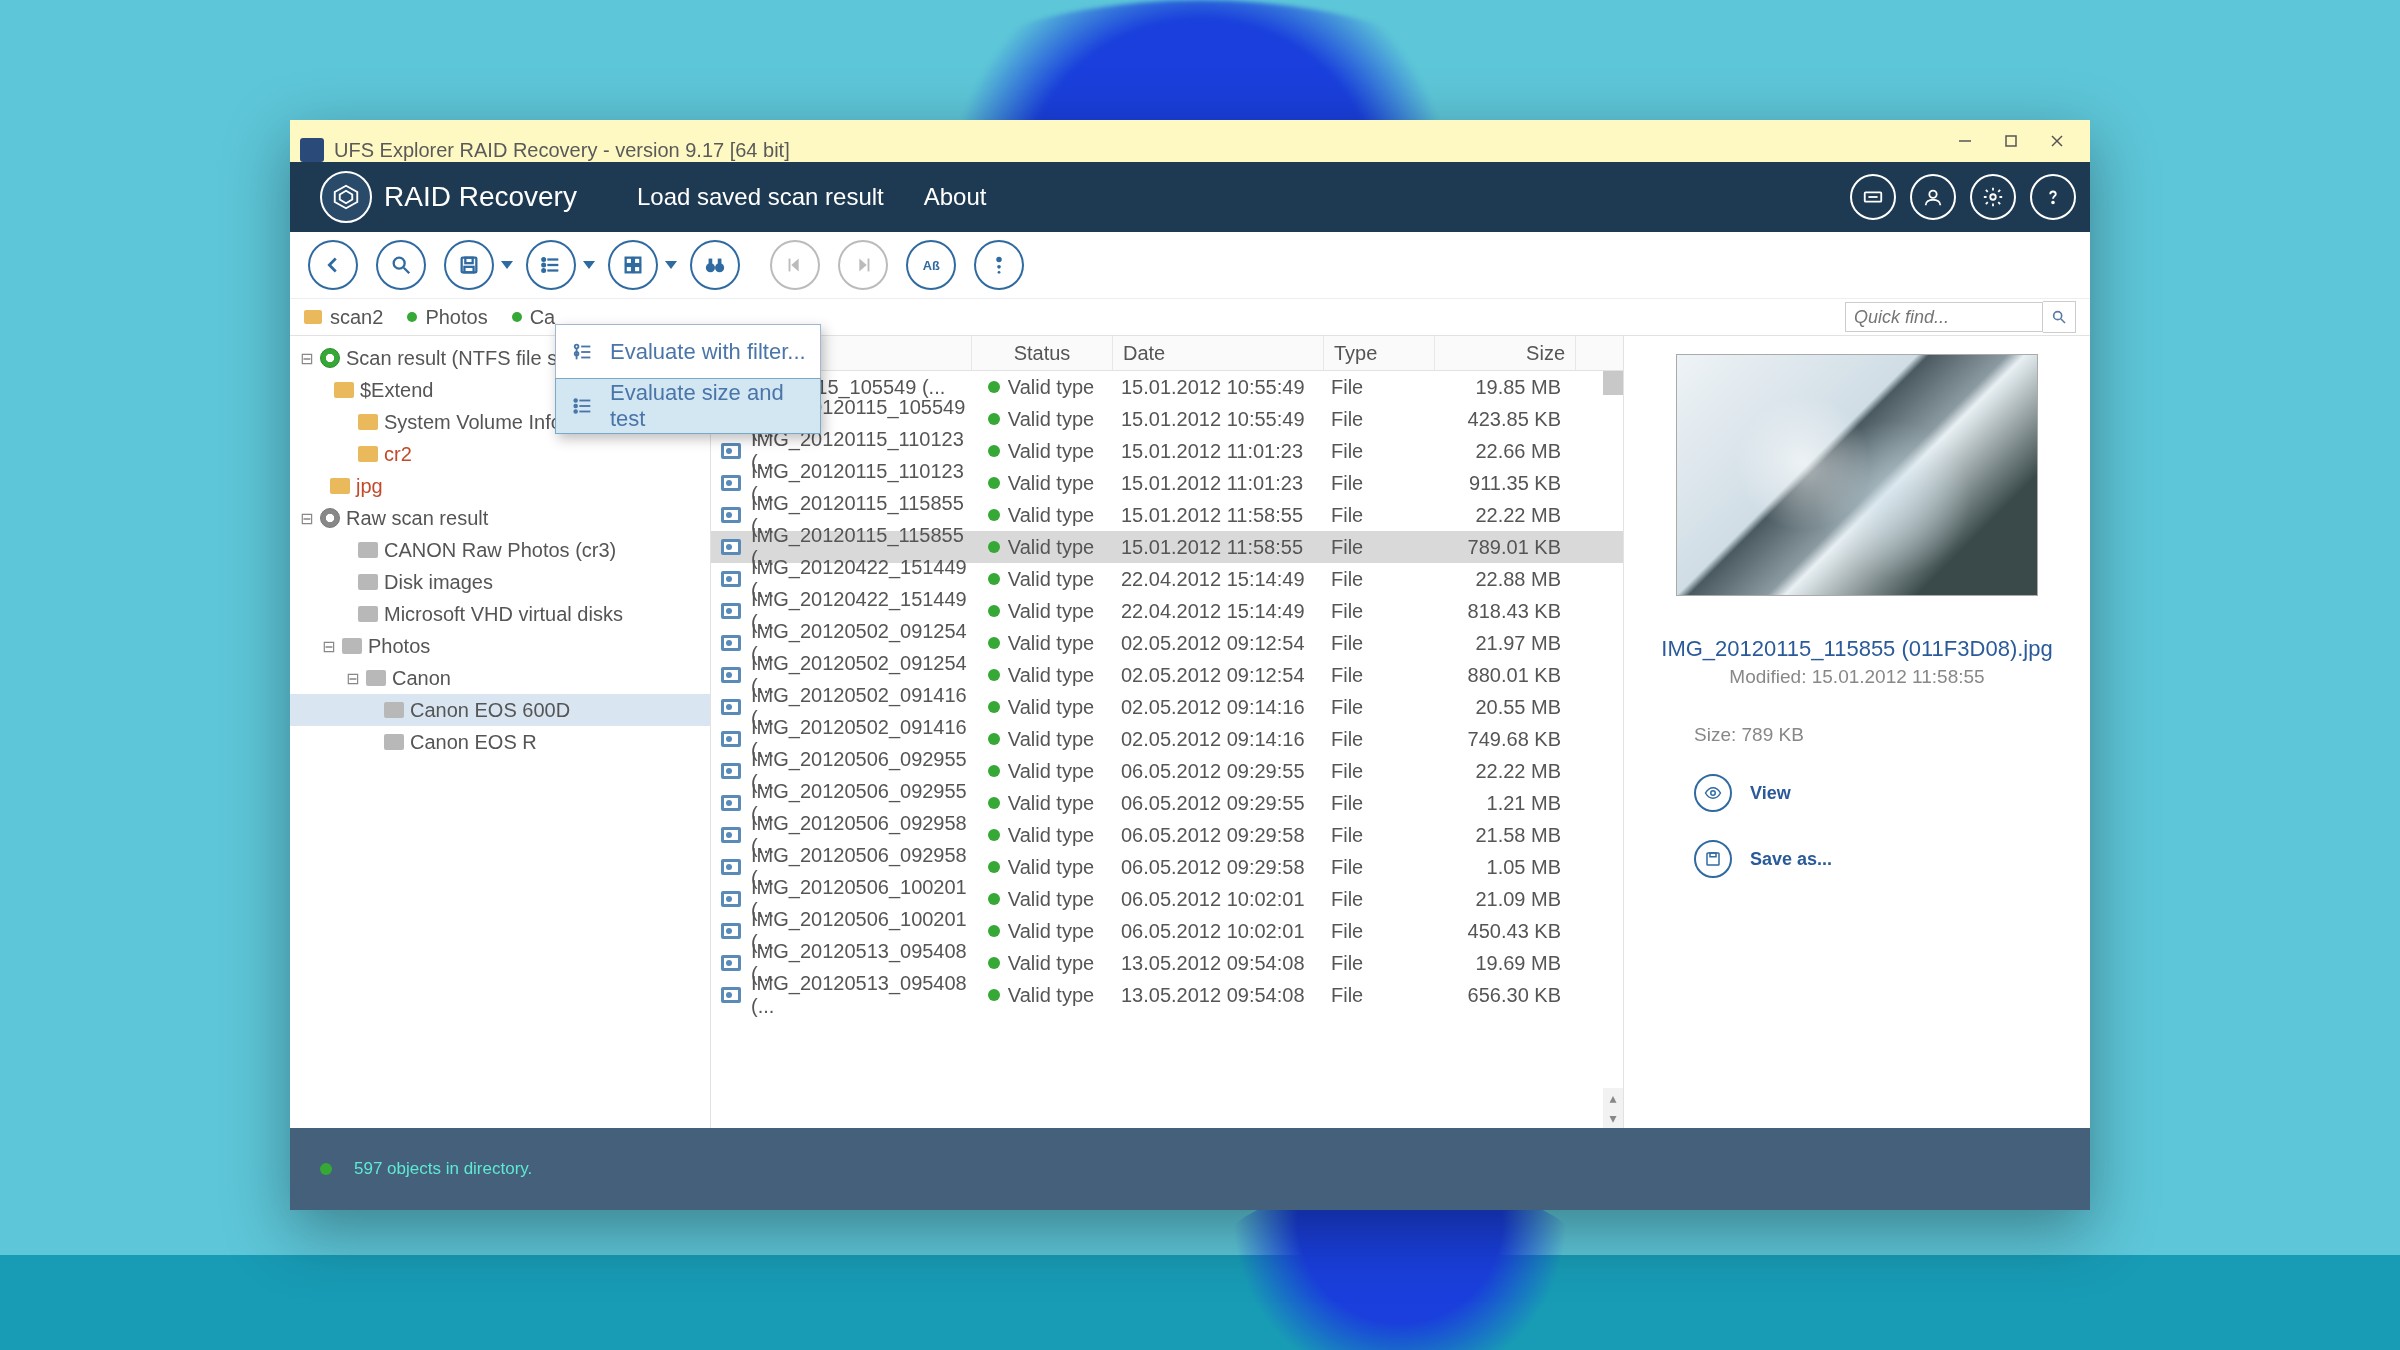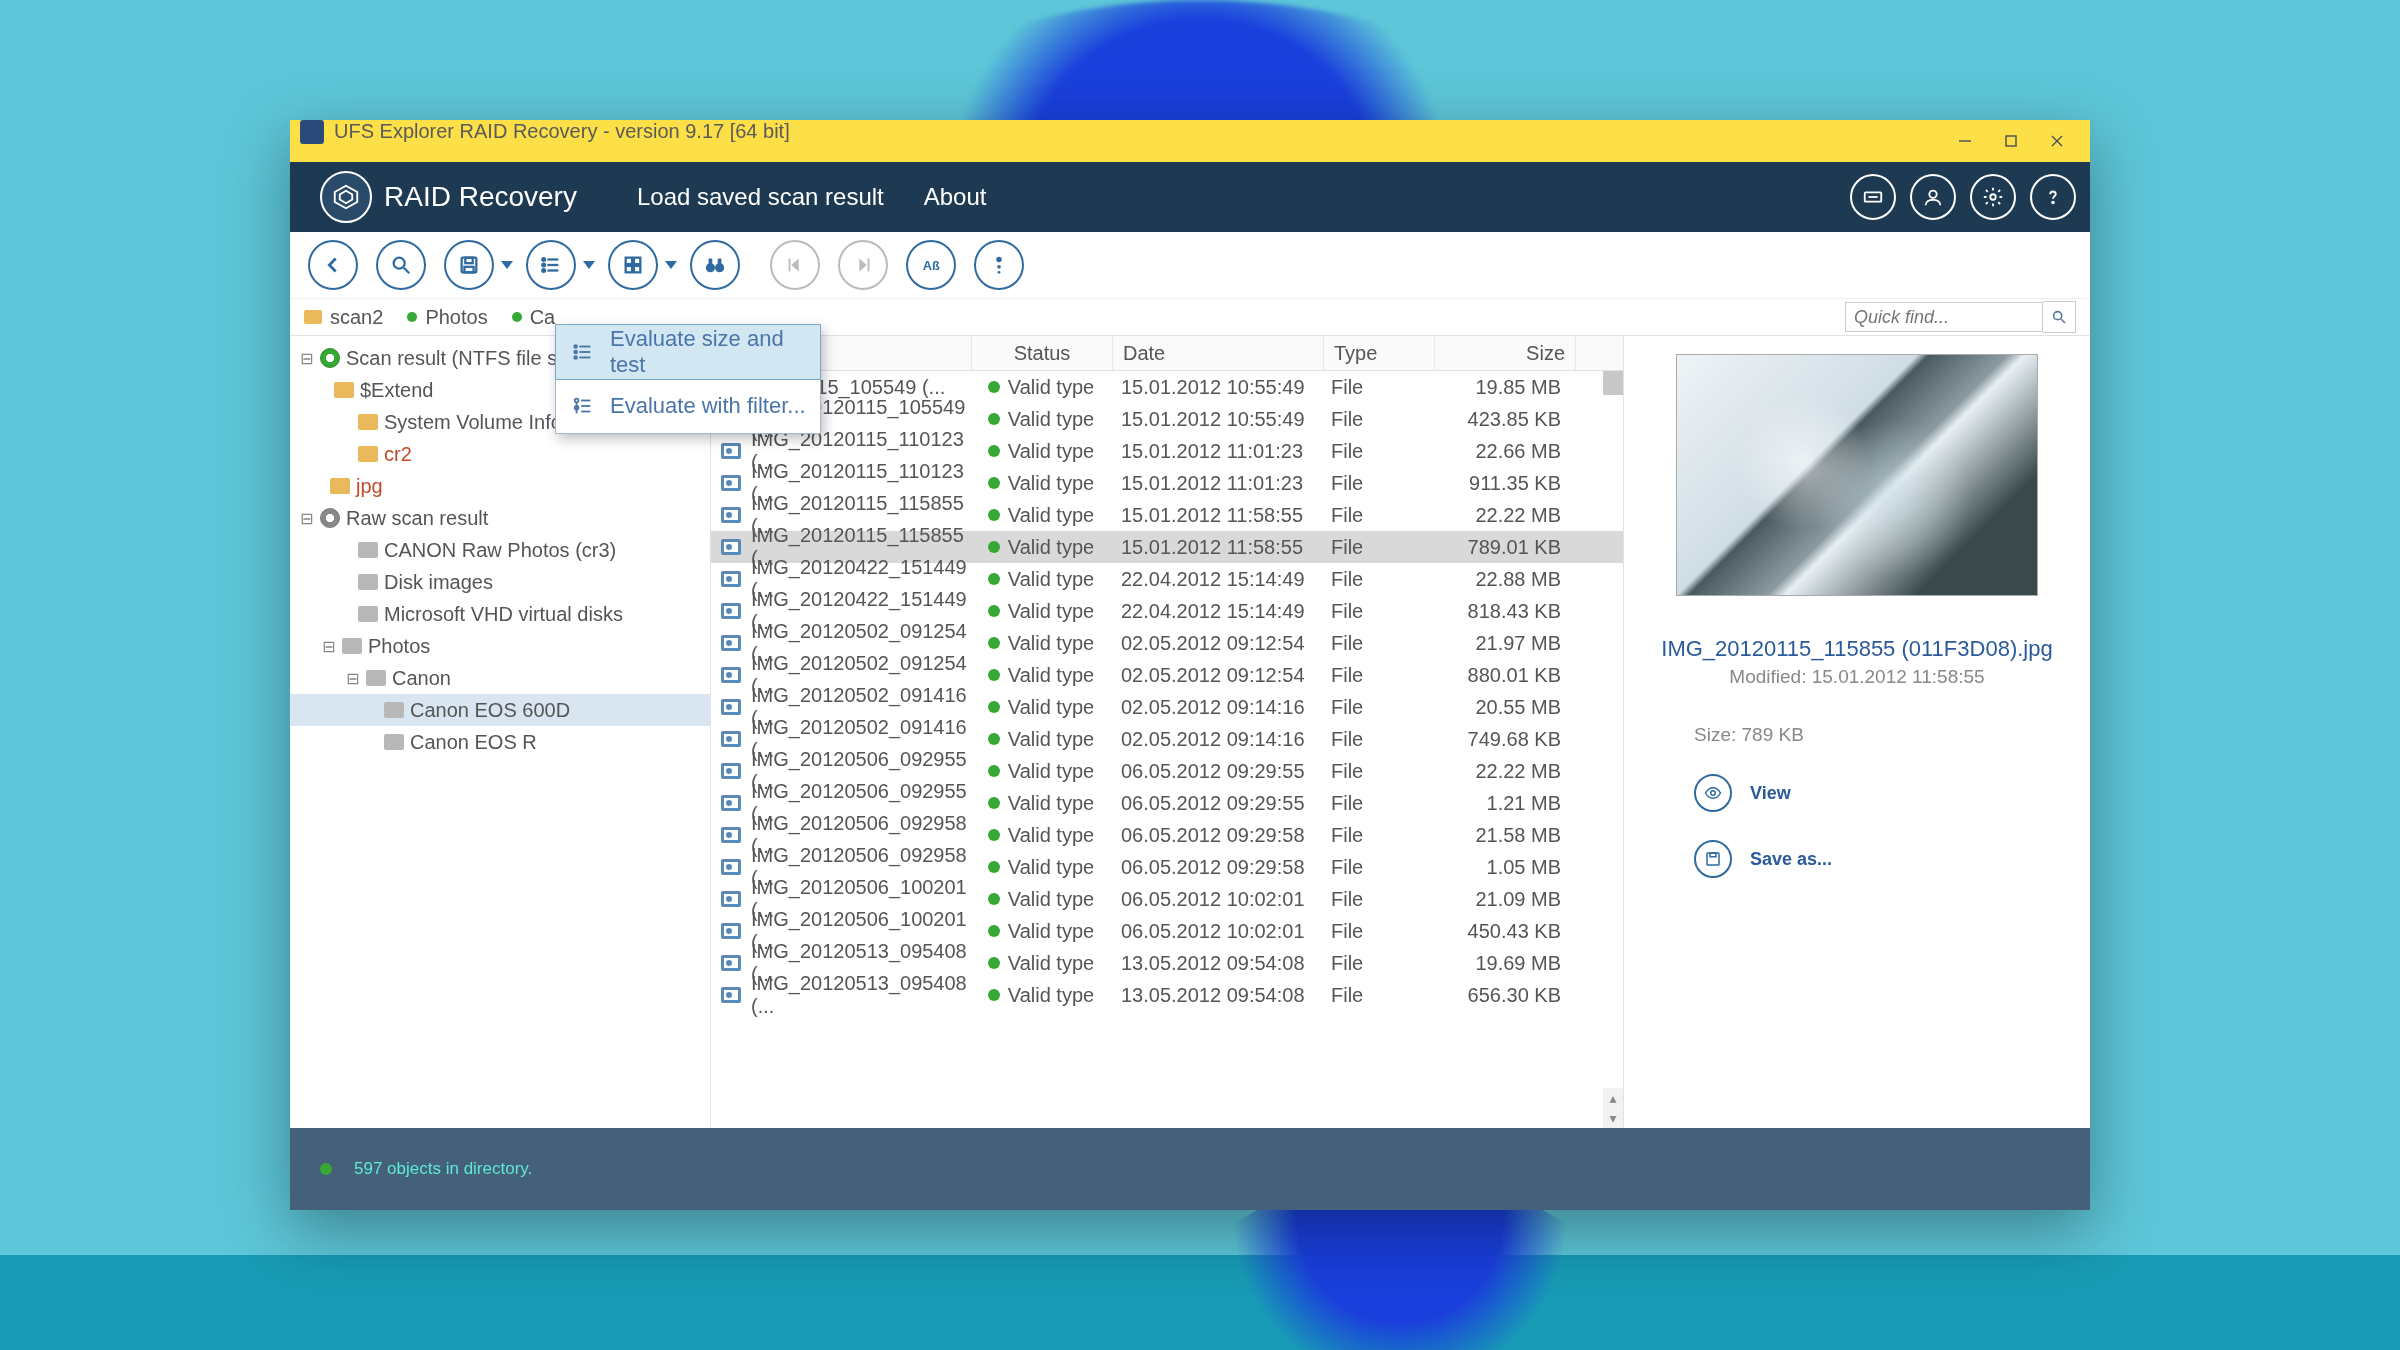--- a/index.html
+++ b/index.html
@@ -2,21 +2,21 @@
 <html><head>
 <meta charset="utf-8">
 <style>
 html,body{margin:0;padding:0;width:2400px;height:1350px;font-family:"Segoe UI",Tahoma,sans-serif;font-size:22px;overflow:hidden}
 body{background:linear-gradient(180deg,#5dc6d8 0%,#5dc6d8 93%,#189bb5 93%,#189bb5 100%)}
 
 .bg-blob{position:absolute;left:900px;top:0;width:600px;height:250px;background:radial-gradient(circle at 50% 80%,#1a3fdc 0%,#1a3fdc 50%,transparent 70%);border-radius:50%;filter:blur(2px);z-index:0}
 .bg-blob2{position:absolute;left:1200px;top:1180px;width:400px;height:200px;background:radial-gradient(circle at 50% 20%,#1a3fdc 0%,#1a3fdc 40%,transparent 65%);border-radius:50%;z-index:0}
 .window{position:absolute;left:290px;top:120px;width:1800px;height:1090px;background:#fff;box-shadow:0 20px 60px rgba(0,0,0,.35);z-index:5;display:flex;flex-direction:column}
 
-.titlebar{height:42px;background:#fde047;display:flex;align-items:flex-start;padding:0 10px;color:#5a5a5a;font-size:20px}
+.titlebar{height:42px;background:#fef9c3;display:flex;align-items:flex-end;padding:0 10px;color:#5a5a5a;font-size:20px}
 .titlebar .logo{width:24px;height:24px;margin-right:10px;background:#2a4a7a;border-radius:3px;position:relative}
 .titlebar .spacer{flex:1}
 .winbtn{width:46px;height:42px;display:flex;align-items:center;justify-content:center;color:#555}
 .winbtn svg{width:16px;height:16px}
 
 .header{height:70px;background:#1e3a52;display:flex;align-items:center;color:#fff}
 .header .hlogo{width:48px;height:48px;margin:0 12px 0 30px;border:2px solid #fff;border-radius:50%;display:flex;align-items:center;justify-content:center;color:#fff;font-size:26px;background:#2a4a6a}
 .header .hlogo svg{width:30px;height:30px}
 .header .brand{font-size:28px;font-weight:400;margin-right:60px}
 .header .menuitem{font-size:24px;margin-right:40px;cursor:pointer}
@@ -765,35 +765,35 @@
   </div>
 
   <div class="status">
     <span class="gdot"></span>
     <span>597 objects in directory.</span>
   </div>
 
 </div>
 
 <div class="ddmenu">
+  <div class="dditem">
+    <svg viewBox="0 0 24 24" fill="none" stroke="currentColor" stroke-width="2">
+        <line x1="10" y1="6" x2="20" y2="6"></line>
+        <line x1="10" y1="12" x2="20" y2="12"></line>
+        <line x1="10" y1="18" x2="20" y2="18"></line>
+        <circle cx="5" cy="6" r="2"></circle>
+        <circle cx="5" cy="14" r="2"></circle>
+        <line x1="5" y1="8" x2="5" y2="20"></line>
+      </svg>
+    <span>Evaluate with filter...</span>
+  </div>
   <div class="dditem hl">
     <svg viewBox="0 0 24 24" fill="none" stroke="currentColor" stroke-width="2">
         <line x1="8" y1="6" x2="20" y2="6"></line>
         <line x1="8" y1="12" x2="20" y2="12"></line>
         <line x1="8" y1="18" x2="20" y2="18"></line>
         <circle cx="4" cy="6" r="1.5" fill="currentColor"></circle>
         <circle cx="4" cy="12" r="1.5" fill="currentColor"></circle>
         <circle cx="4" cy="18" r="1.5" fill="currentColor"></circle>
       </svg>
     <span>Evaluate size and test</span>
   </div>
-  <div class="dditem">
-    <svg viewBox="0 0 24 24" fill="none" stroke="currentColor" stroke-width="2">
-        <line x1="10" y1="6" x2="20" y2="6"></line>
-        <line x1="10" y1="12" x2="20" y2="12"></line>
-        <line x1="10" y1="18" x2="20" y2="18"></line>
-        <circle cx="5" cy="6" r="2"></circle>
-        <circle cx="5" cy="14" r="2"></circle>
-        <line x1="5" y1="8" x2="5" y2="20"></line>
-      </svg>
-    <span>Evaluate with filter...</span>
-  </div>
 </div>
 
 </body></html>

